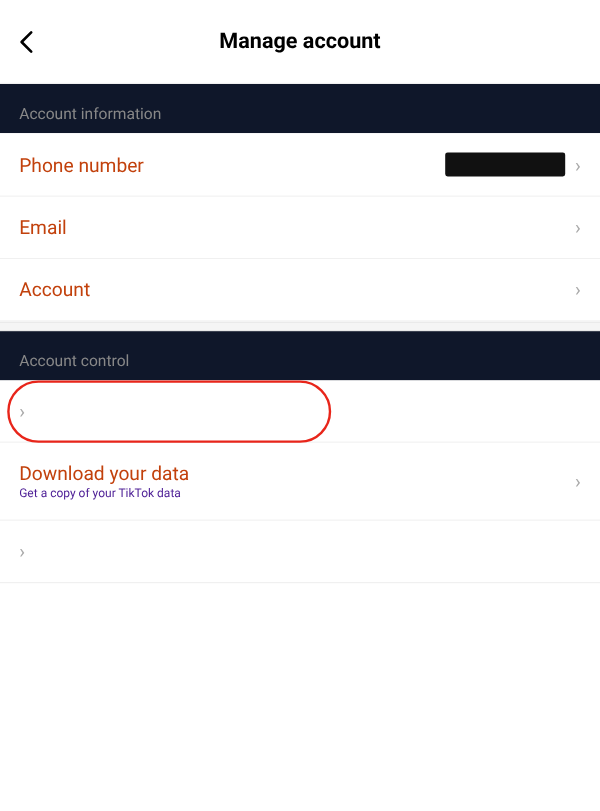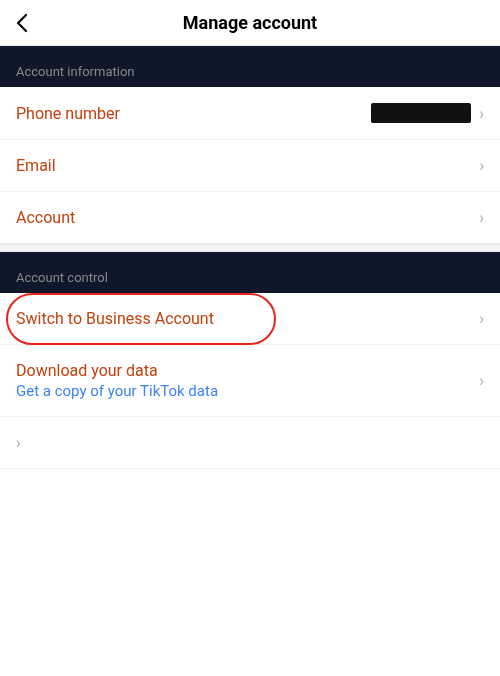--- a/index.html
+++ b/index.html
@@ -14,21 +14,21 @@
       width: 500px;
       min-height: 676px;
       overflow-x: hidden;
     }
 
     .header {
       display: flex;
       align-items: center;
       justify-content: center;
       position: relative;
-      padding: 12px 16px;
+      padding: 24px 16px;
       border-bottom: 1px solid #f0f0f0;
       background: #fff;
     }
 
     .header-back {
       position: absolute;
       left: 16px;
       font-size: 20px;
       color: #000;
       cursor: pointer;
@@ -65,22 +65,22 @@
       flex-direction: column;
     }
 
     .menu-item-label {
       font-size: 16px;
       color: #c2410c;
       font-weight: 400;
     }
 
     .menu-item-sublabel {
-      font-size: 15px;
-      color: #3b82f6;
+      font-size: 10px;
+      color: #4c1d95;
       margin-top: 2px;
     }
 
     .menu-item-right {
       display: flex;
       align-items: center;
       gap: 8px;
     }
 
     .chevron {
@@ -161,23 +161,20 @@
     <span class="chevron">›</span>
   </div>
 </div>
 
 <div class="section-divider"></div>
 
 <div class="section-label">Account control</div>
 
 <div class="menu-item switch-business-wrapper">
   <div class="circle-annotation"></div>
-  <div class="menu-item-left">
-    <span class="menu-item-label">Switch to Business Account</span>
-  </div>
   <div class="menu-item-right">
     <span class="chevron">›</span>
   </div>
 </div>
 
 <div class="menu-item">
   <div class="menu-item-left">
     <span class="menu-item-label">Download your data</span>
     <span class="menu-item-sublabel">Get a copy of your TikTok data</span>
   </div>

